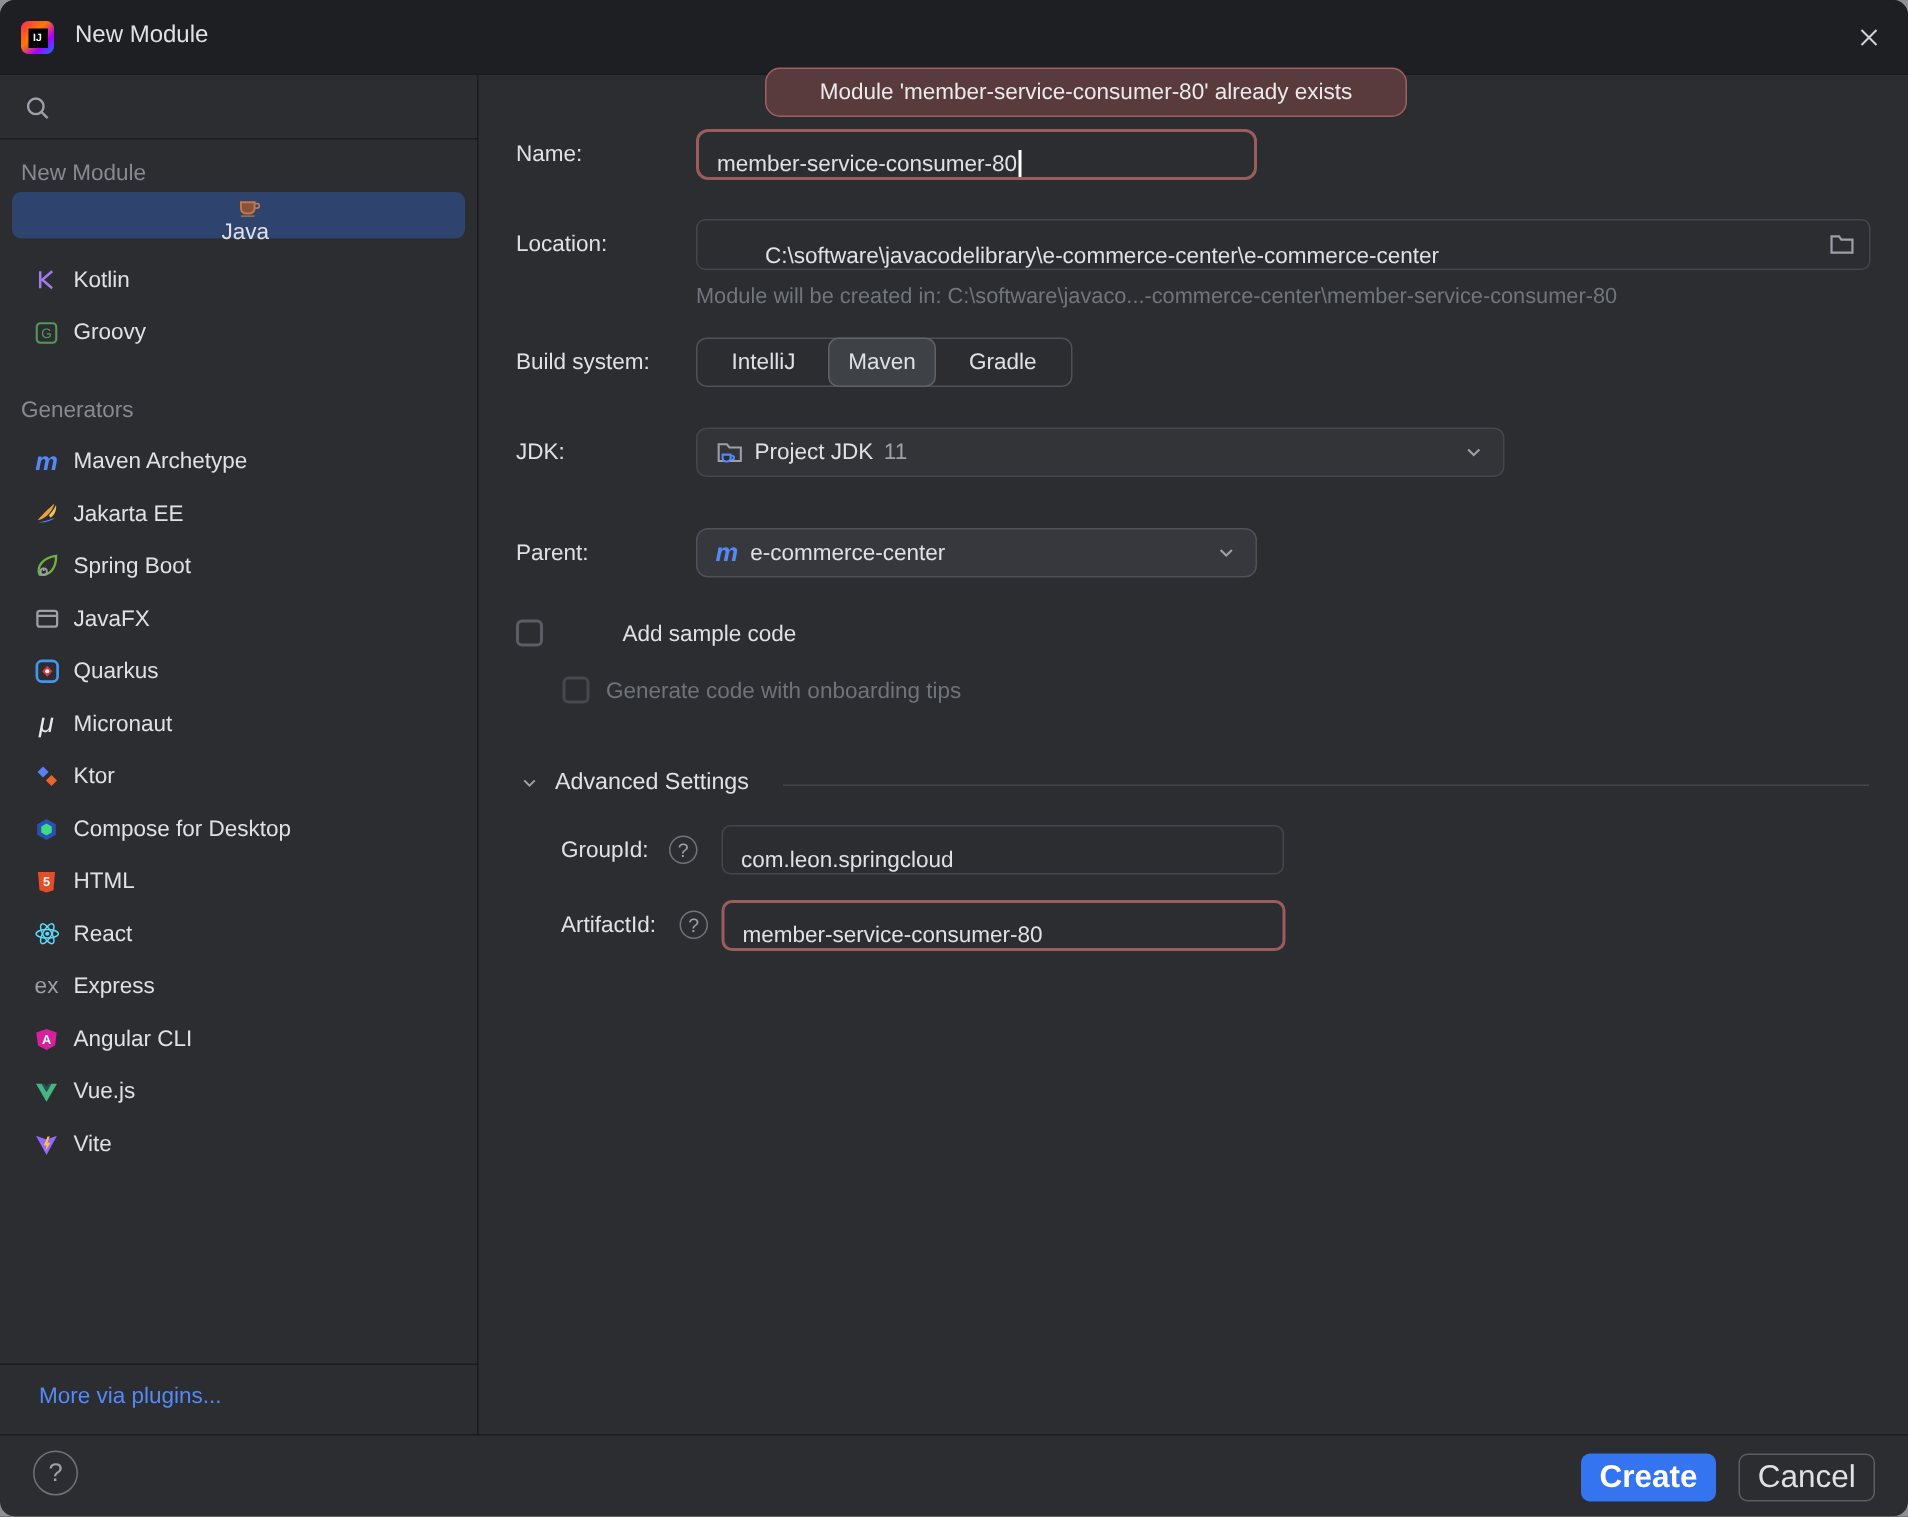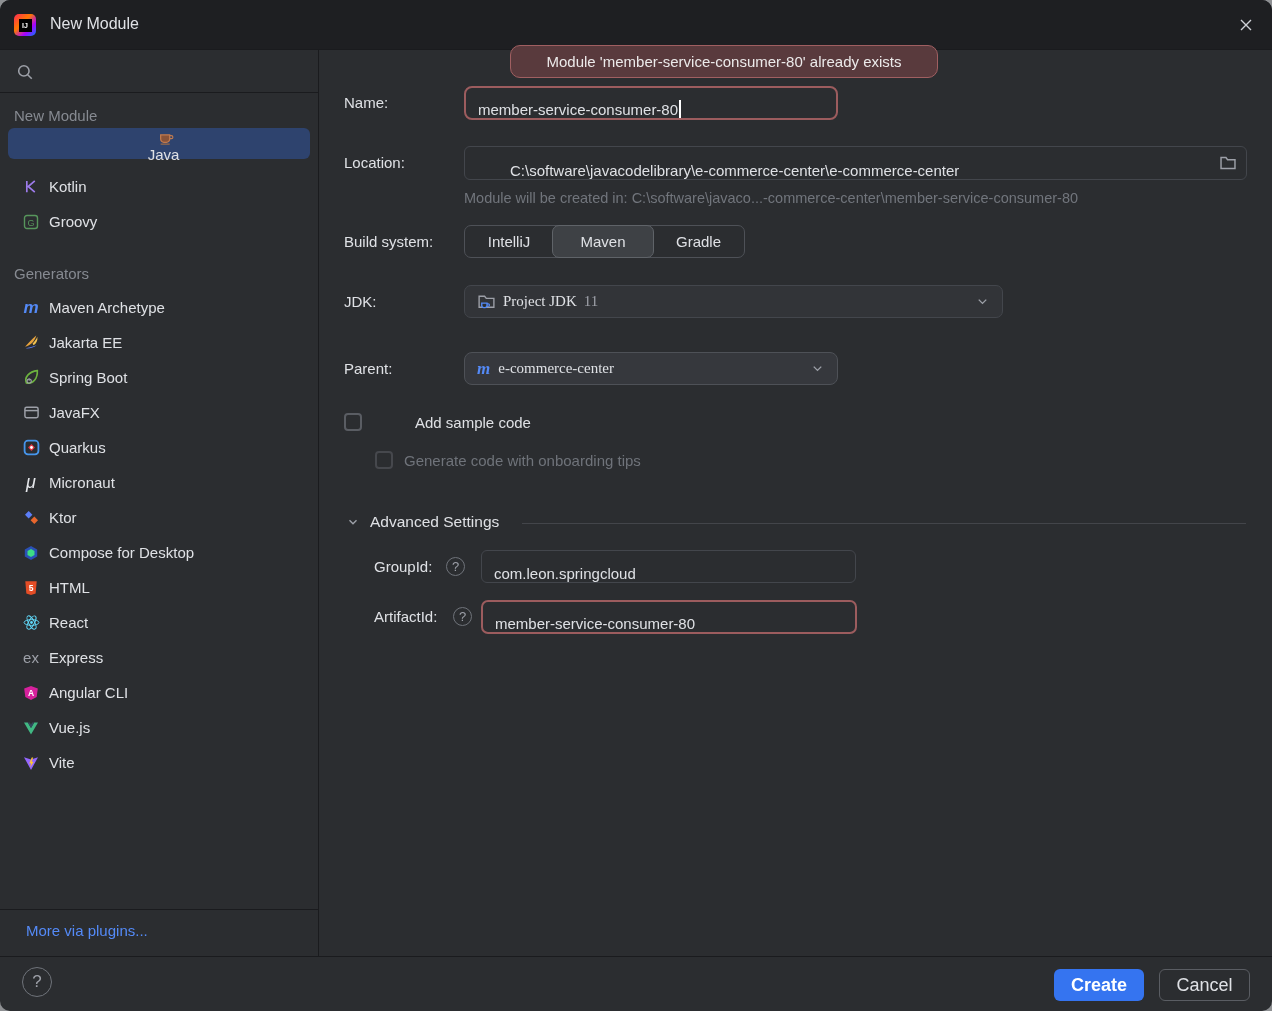--- a/index.html
+++ b/index.html
@@ -18,27 +18,27 @@
   .link{position:absolute;color:#548af7;font-size:15px;}
   .field-label{position:absolute;color:#dfe1e5;font-size:15px;white-space:nowrap;}
   .textbox{position:absolute;background:#2b2d30;border:1px solid #43464c;border-radius:6px;display:flex;align-items:flex-end;padding:0 12px;color:#dfe1e5;box-sizing:border-box;white-space:nowrap;overflow:hidden;}
   .textbox.error{border:2px solid #9c5c5e;border-radius:8px;}
   .caret{display:inline-block;width:1.5px;height:18px;background:#fff;margin-left:1px;vertical-align:middle;}
   .hint{position:absolute;color:#71757c;font-size:14.5px;white-space:nowrap;}
   .tooltip{position:absolute;background:#593a3d;border:1px solid #a05f61;border-radius:10px;display:flex;align-items:center;justify-content:center;color:#eceaea;font-size:15px;box-sizing:border-box;}
   .seg-group{position:absolute;display:flex;border:1px solid #4e5157;border-radius:7px;box-sizing:border-box;}
   .seg{display:flex;align-items:center;justify-content:center;color:#dfe1e5;height:100%;box-sizing:border-box;}
   .seg.selected{background:#3e4145;border:1px solid #5f6368;border-radius:7px;margin:-1px;height:calc(100% + 2px);}
-  .combo{position:absolute;border:1px solid #43464c;border-radius:7px;display:flex;align-items:center;padding:0 12px;box-sizing:border-box;background:#323438;font-family:Liberation Serif, serif;}
+  .combo{position:absolute;border:1px solid #43464c;border-radius:7px;display:flex;align-items:center;padding:0 12px;box-sizing:border-box;background:#323438;}
   .combo .chev{margin-left:auto;display:flex;}
   .checkbox{position:absolute;width:18px;height:18px;border:2px solid #5a5d63;border-radius:4px;box-sizing:border-box;}
   .checkbox.disabled{border-color:#46484d;}
   .help-circle{position:absolute;width:19px;height:19px;border:1.5px solid #6f737a;border-radius:50%;display:flex;align-items:center;justify-content:center;color:#9da0a8;font-size:13px;box-sizing:border-box;}
   .adv-line{position:absolute;height:1px;background:#43454a;}
-  .btn{position:absolute;height:32px;border-radius:6px;display:flex;align-items:center;justify-content:center;font-size:18px;box-sizing:border-box;}
+  .btn{position:absolute;height:32px;border-radius:6px;display:flex;align-items:center;justify-content:center;font-size:21px;box-sizing:border-box;}
   .btn.primary{background:#3574f0;color:#fff;font-weight:bold;}
   .btn.secondary{border:1px solid #5a5d63;color:#dfe1e5;background:transparent;}
   .footer-help{position:absolute;left:22px;top:967px;width:30px;height:30px;border:1.5px solid #6f737a;border-radius:50%;display:flex;align-items:center;justify-content:center;color:#9da0a8;font-size:17px;box-sizing:border-box;}
   .mono-gray{color:#9da0a8;}
 </style>
 </head>
 <body>
 
 <div class="window">
 
@@ -229,21 +229,21 @@
     <span>C:\software\javacodelibrary\e-commerce-center\e-commerce-center</span>
   </div>
   <svg style="position:absolute;left:1219px;top:154px;" width="18" height="18" viewBox="0 0 16 16">
       <path d="M1.8 3.2 h4.4 l1.4 1.9 h6.6 v7.7 h-12.4z" fill="none" stroke="#9da0a8" stroke-width="1.3"></path>
     </svg>
   <div class="hint" style="left:464px;top:190px;">Module will be created in: C:\software\javaco...-commerce-center\member-service-consumer-80</div>
 
   <div class="field-label" style="left:344px;top:233px;">Build system:</div>
   <div class="seg-group" style="left:464px;top:225px;height:33px;">
     <div class="seg" style="width:88px;">IntelliJ</div>
-    <div class="seg selected" style="width:102px;">Maven</div>
+    <div class="seg selected" style="width:72px;">Maven</div>
     <div class="seg" style="width:91px;">Gradle</div>
   </div>
 
   <div class="field-label" style="left:344px;top:293px;">JDK:</div>
   <div class="combo" style="left:464px;top:285px;width:539px;height:33px;">
     <svg width="19" height="19" viewBox="0 0 18 18" style="margin-right:7px;">
         <path d="M2 4 h5.2 l1.6 2 H16 v8.5 H2z" fill="none" stroke="#9da0a8" stroke-width="1.3"></path>
         <path d="M4.5 10.5 h5 v2.3 a2 2 0 0 1 -2 2 h-1 a2 2 0 0 1 -2 -2z" fill="#2b2d30" stroke="#548af7" stroke-width="1.3"></path>
         <path d="M9.5 11.3 h1.2 a1.1 1.1 0 0 1 0 2.2 h-1.2" fill="none" stroke="#548af7" stroke-width="1.1"></path>
       </svg>

